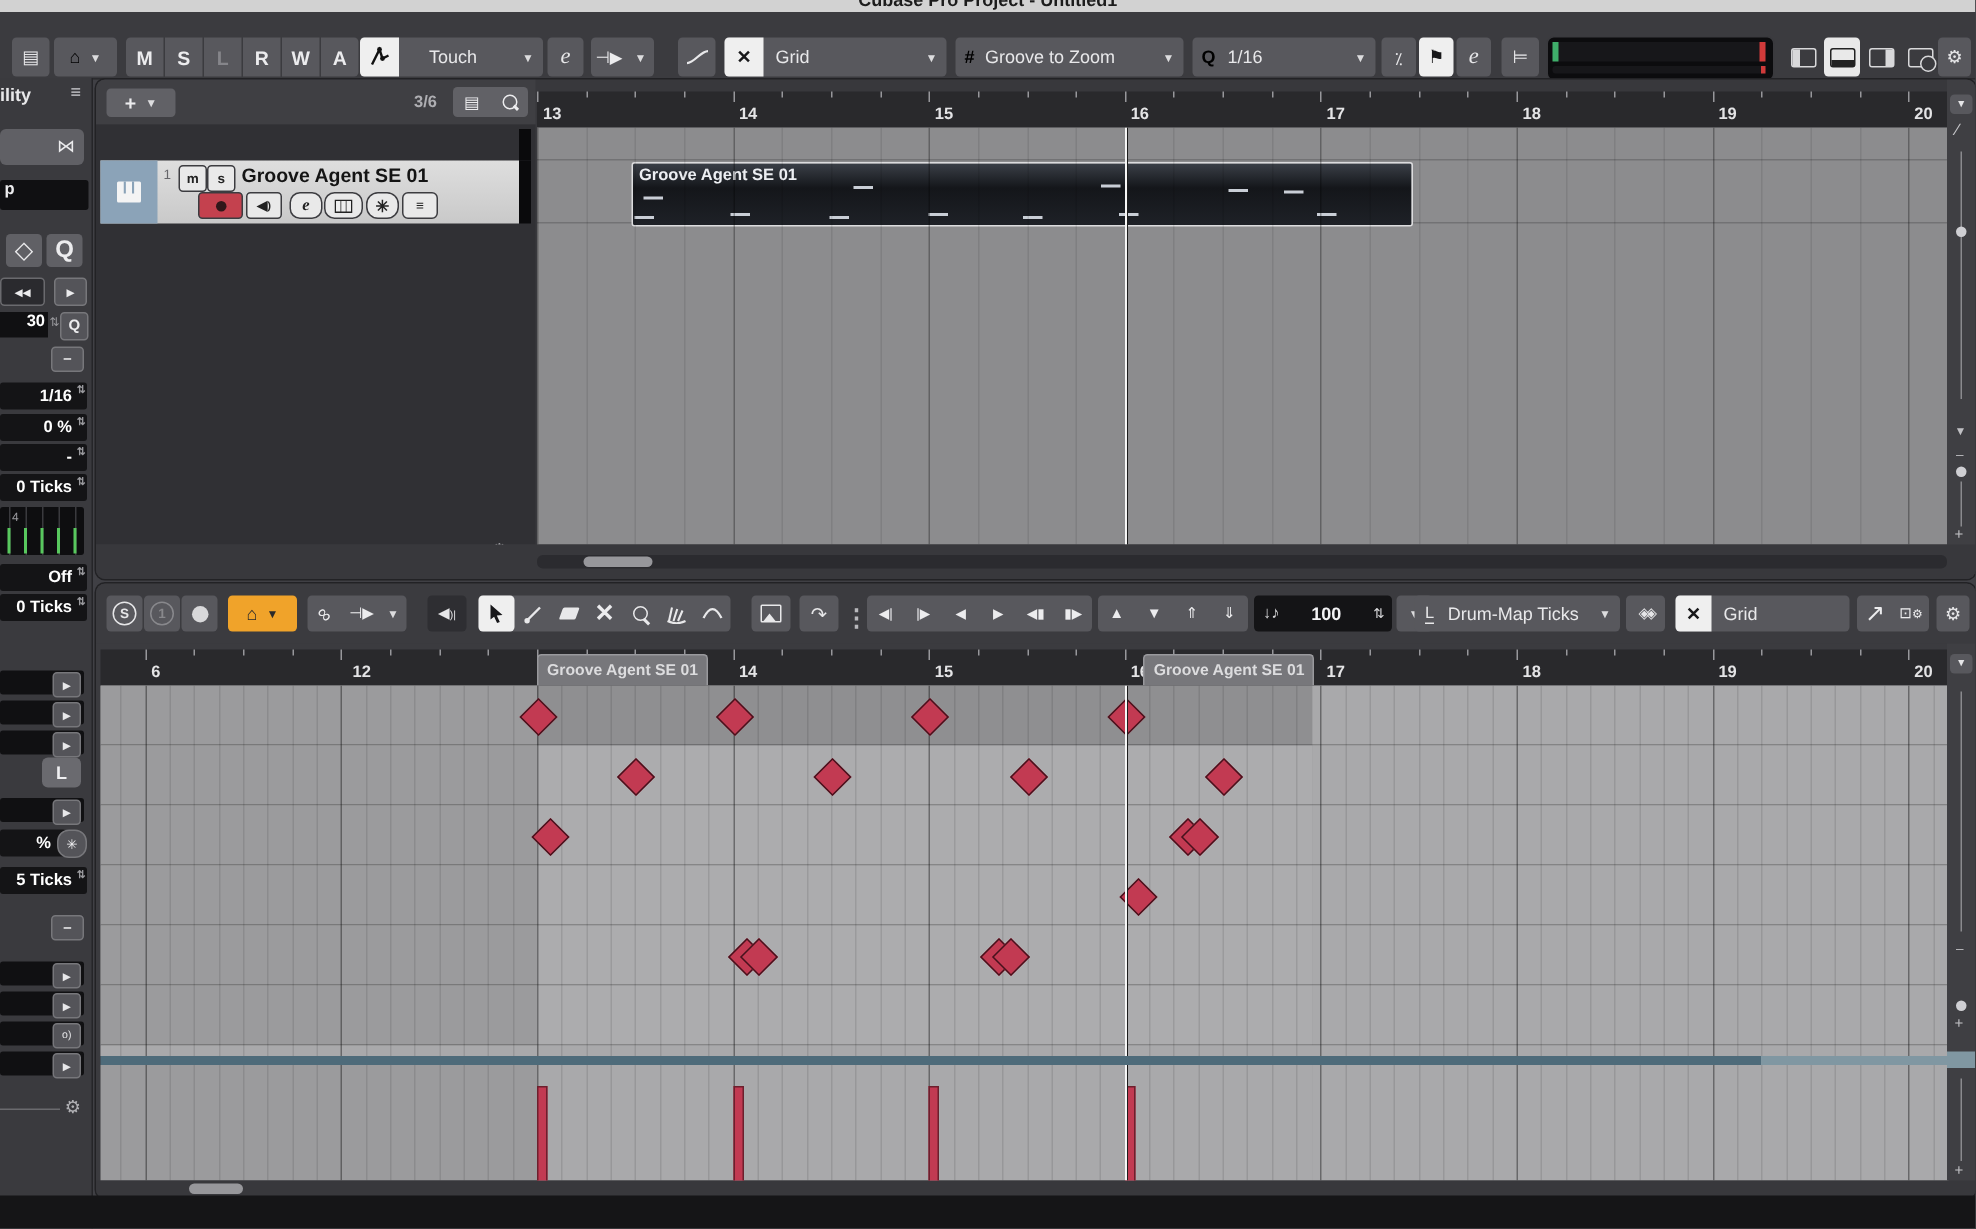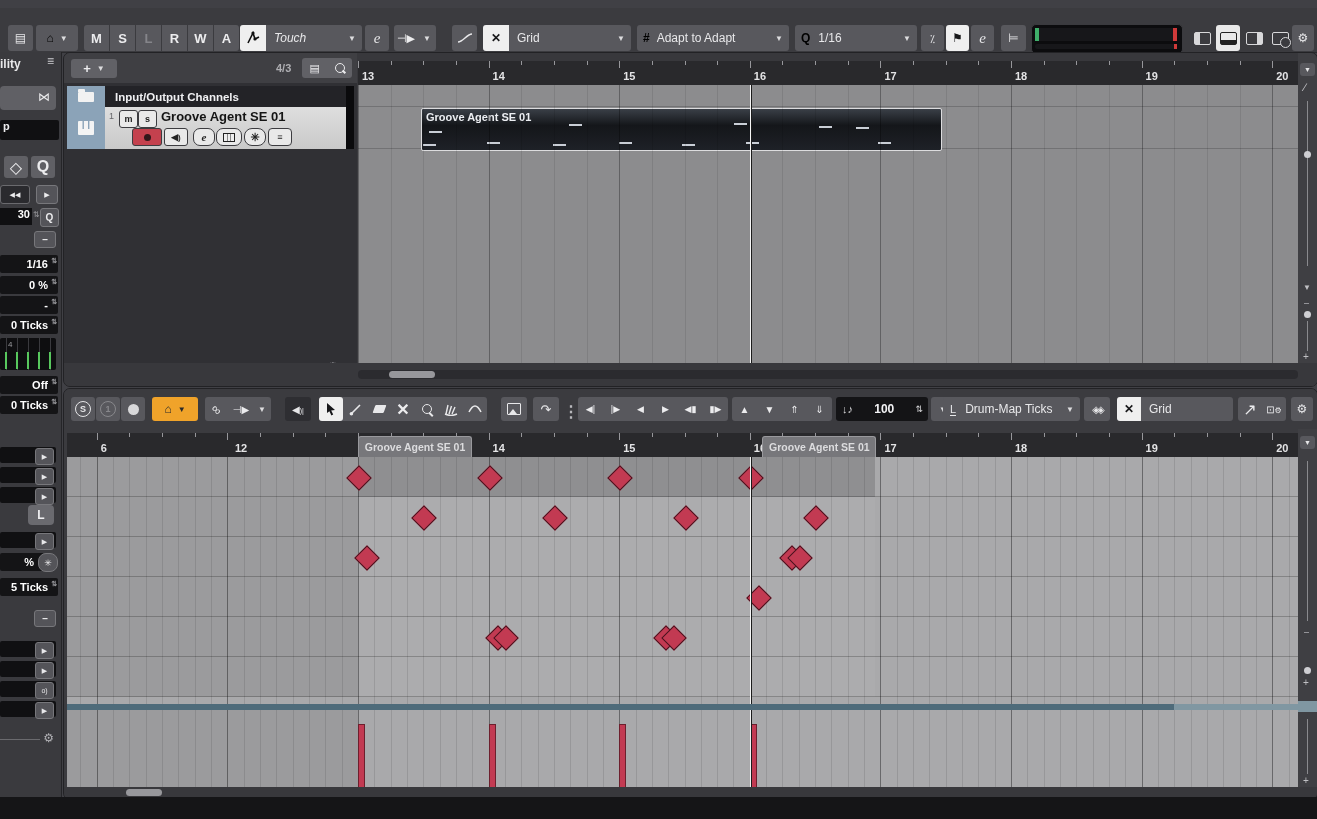--- a/index.html
+++ b/index.html
@@ -28,20 +28,23 @@
   .wz>i{position:absolute;background:#d8d8da;}
   .toolbtn{width:24px;height:24px;display:flex;align-items:center;justify-content:center;border-radius:3px;color:#ececee;}
   .ctl{height:16px;border:1.5px solid #3c3c40;border-radius:3px;background:#e9e9e9;color:#222;display:flex;align-items:center;justify-content:center;font-size:9px;font-weight:bold;}
   svg{display:block;}
 </style>
 </head>
 <body>
 
 <div id="app">
 
+  <div class="abs" style="left:0;top:0;width:1317px;height:8px;background:#d2d2d2;overflow:hidden;text-align:center;">
+    <div style="margin-top:-7px;font-size:12px;font-weight:bold;color:#1c1c1c;">Cubase Pro Project - Untitled1</div>
+  </div>
 
   <div class="abs" style="left:0;top:8px;width:1317px;height:44px;background:#3b3b3f;border-bottom:1px solid #2a2a2d;">
     <div class="abs btn" style="left:8px;top:17px;width:25px;height:26px;">
         <span class="ico">▤</span>
       </div>
     <div class="abs group" style="left:36px;top:17px;width:42px;height:26px;justify-content:center;">
       <span class="ico">⌂</span>
         <span class="carat">▼</span>
     </div>
     <div class="abs" id="msbuttons" style="left:84px;top:17px;display:flex;gap:1px;">
@@ -53,21 +56,21 @@
         <div class="btn" style="width: 25px; height: 26px; font-weight: bold; font-size: 13px; color: rgb(236, 236, 238); border-radius: 0px 3px 3px 0px;">A</div>
       </div>
     <div class="abs group" style="left:240px;top:17px;width:122px;height:26px;">
       <span class="btn activewhite" style="width:26px;height:26px;border-radius:3px 0 0 3px;">
         <svg width="14" height="14" viewBox="0 0 14 14">
             <path d="M2 12 L7 2 L9 8 L13 6" stroke="#111" stroke-width="1.6" fill="none"></path>
             <circle cx="7" cy="2" r="1.6" fill="#111"></circle>
             <circle cx="9" cy="8" r="1.6" fill="#111"></circle>
           </svg>
       </span>
-      <span class="ttext" style="margin-left:8px;flex:1;font-style:italic;">Touch</span>
+      <span class="ttext" style="margin-left:20px;flex:1;">Touch</span>
       <span class="carat" style="margin-right:6px;">▼</span>
     </div>
     <div class="abs btn" style="left:365px;top:17px;width:24px;height:26px;font-style:italic;font-family:'Liberation Serif',serif;font-size:15px;">e</div>
     <div class="abs group" style="left:394px;top:17px;height:26px;">
       <span class="toolbtn" style="height:26px;">
           <span style="font-size:11px;">⊣▶</span>
         </span>
       <span class="toolbtn" style="width:18px;height:26px;">
           <span class="carat" style="margin:0;">▼</span>
         </span>
@@ -77,21 +80,21 @@
           <path d="M1 10 C6 10 10 2 15 2" stroke="#e8e8ea" stroke-width="1.5" fill="none"></path>
         </svg>
     </div>
     <div class="abs group" style="left:483px;top:17px;width:148px;height:26px;">
       <span class="btn activewhite" style="width:26px;height:26px;border-radius:3px 0 0 3px;font-weight:bold;">✕</span>
       <span class="ttext" style="margin-left:8px;flex:1;">Grid</span>
       <span class="carat" style="margin-right:6px;">▼</span>
     </div>
     <div class="abs group" style="left:637px;top:17px;width:152px;height:26px;">
       <span class="ico" style="margin-left:6px;font-weight:bold;">#</span>
-      <span class="ttext" style="margin-left:7px;flex:1;">Adapt to Adapt</span>
+      <span class="ttext" style="margin-left:7px;flex:1;">Groove to Zoom</span>
       <span class="carat" style="margin-right:6px;">▼</span>
     </div>
     <div class="abs group" style="left:795px;top:17px;width:122px;height:26px;">
       <span class="ico" style="margin-left:6px;font-weight:bold;">Q</span>
       <span class="ttext" style="margin-left:8px;flex:1;">1/16</span>
       <span class="carat" style="margin-right:6px;">▼</span>
     </div>
     <div class="abs btn" style="left:921px;top:17px;width:23px;height:26px;font-size:11px;">⁒</div>
     <div class="abs btn activewhite" style="left:946px;top:17px;width:23px;height:26px;">
         <span>⚑</span>
@@ -255,39 +258,31 @@
       </div>
     </div>
 
   <div class="abs" style="left:63px;top:52px;width:1253px;height:333px;background:#38383c;border:1px solid #222225;border-radius:7px;overflow:hidden;">
 
     <div class="abs" style="left:0;top:0;width:293px;height:30px;background:#3f3f43;">
       <div class="abs group" style="left:7px;top:6px;width:46px;height:19px;background:#616166;justify-content:center;">
         <span style="color:#ececee;font-weight:bold;font-size:13px;">+</span>
         <span class="carat">▼</span>
       </div>
-      <span class="abs" style="left:212px;top:9px;color:#aeaeb2;font-size:11px;font-weight:bold;">4/3</span>
+      <span class="abs" style="left:212px;top:9px;color:#aeaeb2;font-size:11px;font-weight:bold;">3/6</span>
       <div class="abs group" style="left:238px;top:5px;width:50px;height:20px;background:#616166;justify-content:space-around;">
         <span style="color:#ececee;font-size:11px;">▤</span>
         <span style="width:8px;height:8px;border:1.6px solid #ececee;border-radius:50%;position:relative;display:inline-block;">
             <i style="position:absolute;width:1.6px;height:4px;background:#ececee;left:7px;top:6px;transform:rotate(-45deg);"></i>
           </span>
       </div>
     </div>
 
     <div class="abs" style="left:0;top:30px;width:293px;height:280px;background:#303034;">
 
-      <div class="abs" style="left:3px;top:3px;width:279px;height:21px;background:#232327;display:flex;align-items:center;">
-        <div style="width:38px;height:21px;background:#8ba3b8;display:flex;align-items:center;justify-content:center;">
-          <span style="width:16px;height:10px;background:#f2f2f2;border-radius:1px;position:relative;">
-              <i style="position:absolute;top:-3px;left:0;width:7px;height:3px;background:#f2f2f2;border-radius:1px 1px 0 0;"></i>
-            </span>
-        </div>
-        <span style="margin-left:10px;color:#f0f0f2;font-weight:bold;font-size:11.5px;">Input/Output Channels</span>
-      </div>
       <div class="abs" style="left:282px;top:3px;width:8px;height:21px;background:#0a0a0c;"></div>
 
       <div class="abs" style="left:3px;top:24px;width:279px;height:42px;background:linear-gradient(#dedede,#c9c9c9);display:flex;">
         <div style="width:38px;height:42px;background:#8ba3b8;display:flex;align-items:center;justify-content:center;">
           <svg width="18" height="16" viewBox="0 0 18 16">
               <rect x="1" y="1" width="16" height="14" fill="#f4f4f4" rx="1"></rect>
               <rect x="5.5" y="1" width="1.4" height="8" fill="#8ba3b8"></rect>
               <rect x="11" y="1" width="1.4" height="8" fill="#8ba3b8"></rect>
             </svg>
         </div>

